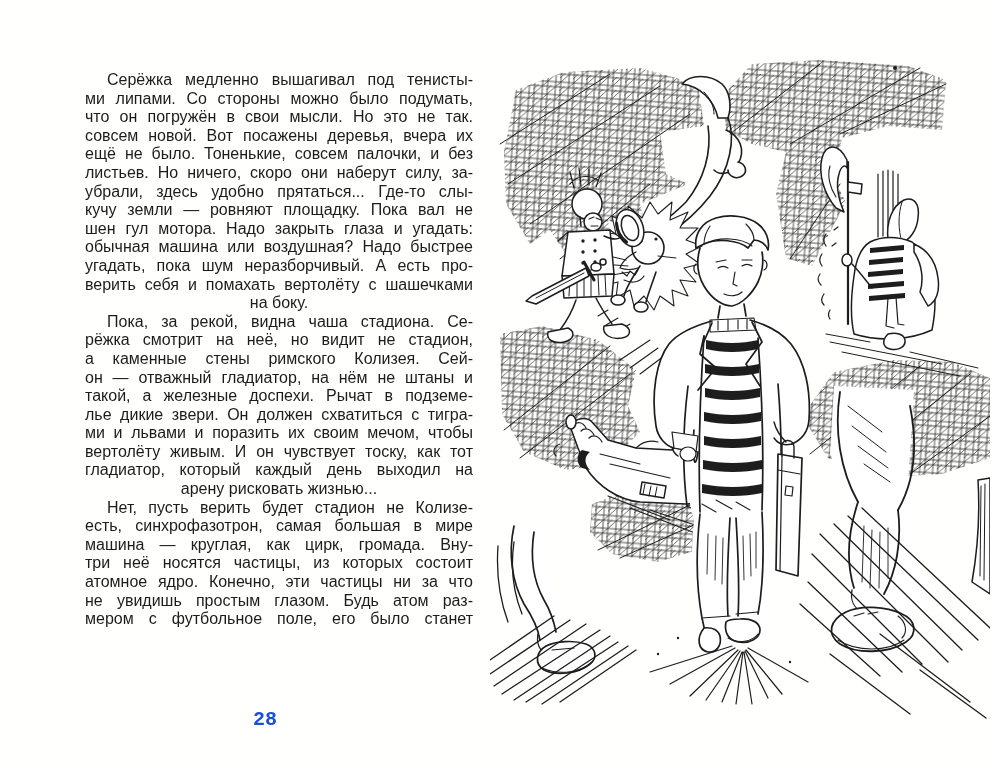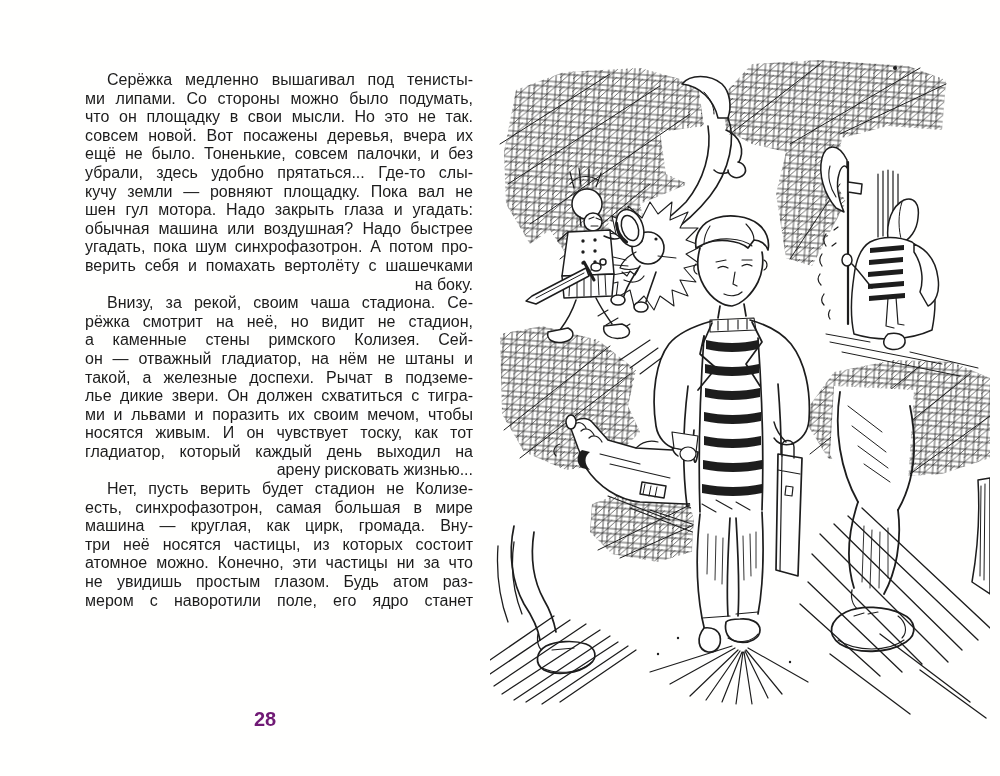--- a/index.html
+++ b/index.html
@@ -1,62 +1,63 @@
 <!DOCTYPE html>
 <html><head>
 <meta charset="utf-8">
 <style>
   html,body{margin:0;padding:0;background:#ffffff;}
   .page{position:relative;width:1000px;height:776px;background:#fffffe;overflow:hidden;
         font-family:"Liberation Sans",sans-serif;color:#1c1c1c;}
   .text-col{position:absolute;left:85px;top:63px;width:388px;font-size:16px;line-height:18.6px;margin-top:8px;}
-  .line{width:100%;text-align:right;}
+  .line{width:100%;text-align:center;}
   .line.just{text-align:justify;text-align-last:justify;}
   .line.indent{text-indent:22px;}
   .pagenum{position:absolute;left:85px;top:708px;width:360px;text-align:center;
-           font-family:Liberation Sans, sans-serif;font-weight:bold;font-size:20px;color:#701a75;}
+           font-family:Liberation Mono, monospace;font-weight:bold;font-size:20px;color:#1d4ed8;}
   .illus{position:absolute;left:490px;top:34px;width:500px;height:706px;}
   svg{display:block;}
   .ink{stroke:#1d1d1d;fill:none;stroke-linecap:round;stroke-linejoin:round;}
 </style>
 </head>
 <body>
 
 <div class="page">
 
   <div class="text-col">
       <div class="line indent just">Серёжка медленно вышагивал под тенисты-</div>
       <div class="line just">ми липами. Со стороны можно было подумать,</div>
-      <div class="line just">что он площадку в свои мысли. Но это не так.</div>
+      <div class="line just">что он погружён в свои мысли. Но это не так.</div>
       <div class="line just">совсем новой. Вот посажены деревья, вчера их</div>
       <div class="line just">ещё не было. Тоненькие, совсем палочки, и без</div>
+      <div class="line just">листьев. Но ничего, скоро они наберут силу, за-</div>
       <div class="line just">убрали, здесь удобно прятаться... Где-то слы-</div>
       <div class="line just">кучу земли — ровняют площадку. Пока вал не</div>
       <div class="line just">шен гул мотора. Надо закрыть глаза и угадать:</div>
       <div class="line just">обычная машина или воздушная? Надо быстрее</div>
-      <div class="line just">угадать, пока шум синхрофазотрон. А потом про-</div>
+      <div class="line just">угадать, пока шум неразборчивый. А есть про-</div>
       <div class="line just">верить себя и помахать вертолёту с шашечками</div>
       <div class="line">на боку.</div>
-      <div class="line indent just">Внизу, за рекой, своим чаша стадиона. Се-</div>
+      <div class="line indent just">Пока, за рекой, видна чаша стадиона. Се-</div>
       <div class="line just">рёжка смотрит на неё, но видит не стадион,</div>
       <div class="line just">а каменные стены римского Колизея. Сей-</div>
       <div class="line just">он — отважный гладиатор, на нём не штаны и</div>
       <div class="line just">такой, а железные доспехи. Рычат в подземе-</div>
       <div class="line just">лье дикие звери. Он должен схватиться с тигра-</div>
       <div class="line just">ми и львами и поразить их своим мечом, чтобы</div>
-      <div class="line just">носятся живым. И он чувствует тоску, как тот</div>
+      <div class="line just">вертолёту живым. И он чувствует тоску, как тот</div>
       <div class="line just">гладиатор, который каждый день выходил на</div>
       <div class="line">арену рисковать жизнью...</div>
       <div class="line indent just">Нет, пусть верить будет стадион не Колизе-</div>
       <div class="line just">есть, синхрофазотрон, самая большая в мире</div>
       <div class="line just">машина — круглая, как цирк, громада. Вну-</div>
       <div class="line just">три неё носятся частицы, из которых состоит</div>
-      <div class="line just">атомное можно. Конечно, эти частицы ни за что</div>
+      <div class="line just">атомное ядро. Конечно, эти частицы ни за что</div>
       <div class="line just">не увидишь простым глазом. Будь атом раз-</div>
-      <div class="line just">мером с наворотили поле, его ядро станет</div>
+      <div class="line just">мером с футбольное поле, его было станет</div>
     </div>
 
   <div class="pagenum">28</div>
 
   <div class="illus">
   <svg width="500" height="706" viewBox="0 0 500 706">
     <defs>
       <pattern id="xh" width="13" height="13" patternUnits="userSpaceOnUse" patternTransform="rotate(4)">
         <path d="M0,4 H13 M0,9 H13" stroke="#2a2a2a" stroke-width="0.8"></path>
         <path d="M4,0 V13 M9,0 V13" stroke="#2a2a2a" stroke-width="0.8"></path>

